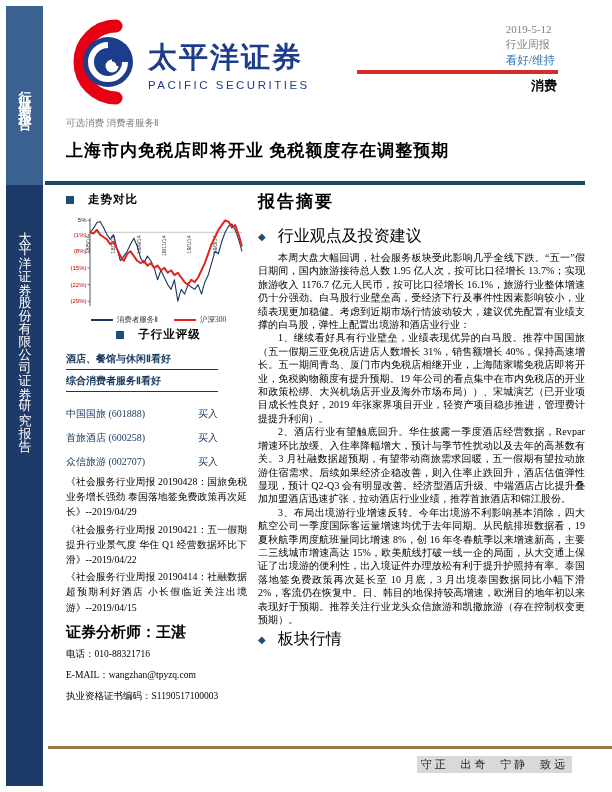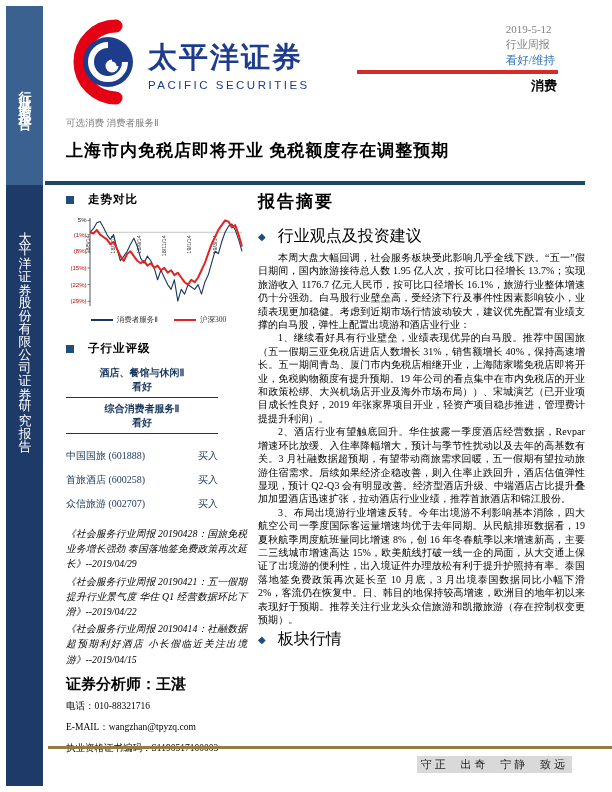--- a/index.html
+++ b/index.html
@@ -34,32 +34,32 @@
   .rating-underline { position:absolute; left:357px; top:70px; width:201px; height:4px; background:#D42B2B; }
   .meta-sector { position:absolute; top:77px; right:55px; font-size:13px; font-weight:bold; color:#000; }
   .category { position:absolute; left:66px; top:117px; font-size:9.5px; color:#7F7F7F; }
   .page-title { position:absolute; left:66px; top:139px; width:510px; font-size:17px; font-weight:bold; letter-spacing:1px; }
   .title-divider { position:absolute; left:45px; top:181px; width:540px; height:4px; background:#1C4966; }
   
   .left-col { position:absolute; left:66px; top:192px; width:185px; }
   .sec-head { display:flex; align-items:center; margin-bottom:6px; }
   .sq-bullet { width:8px; height:8px; background:#1F4E79; margin-right:14px; flex:0 0 auto; }
   .sec-head-label { font-size:11.5px; font-weight:bold; letter-spacing:1px; }
-  .chart-wrap { margin:4px 0 16px 0; }
+  .chart-wrap { margin:4px 0 2px 0; }
   .chart-legend { display:flex; justify-content:center; gap:16px; font-size:7.5px; color:#333; margin-top:-2px; }
   .chart-legend .item { display:flex; align-items:center; gap:4px; }
   .legend-line { display:inline-block; width:22px; height:2px; }
   .rating-table { width:152px; margin-bottom:10px; }
-  .rating-row { display:flex; justify-content:center; align-items:center; padding:4px 0 3px 0; border-bottom:1.5px solid #17375E;flex-direction:column; }
+  .rating-row { display:flex; justify-content:flex-start; align-items:center; padding:4px 0 3px 0; border-bottom:1.5px solid #17375E; }
   .rating-row .nm, .rating-row .rt { font-size:10px; font-weight:bold; color:#17375E; }
-  .company-list { width:152px; margin-bottom:10px; }
+  .company-list { width:152px; }
   .company-row { display:flex; justify-content:space-between; align-items:center; padding:5px 0; }
   .company-row .nm, .company-row .rt { font-size:10px; color:#17375E; }
   .reports-title { font-size:10.5px; font-weight:bold; margin:4px 0 4px 0; }
-  .report-item { width:181px; font-size:9.8px; line-height:15.2px; text-align:justify; margin-bottom:2px;font-style:italic; }
+  .report-item { width:181px; font-size:9.8px; line-height:15.2px; text-align:justify; margin-bottom:2px; }
   .analyst-block { margin-top:8px; }
   .analyst-name { font-size:15px; font-weight:bold; margin-bottom:6px; }
   .analyst-line { font-size:9.5px; margin-bottom:8px; }
   
   .right-col { position:absolute; left:258px; top:190px; width:327px; }
   .summary-title { font-size:17px; font-weight:bold; letter-spacing:2px; margin-bottom:13px; }
   .diamond-head { display:flex; align-items:center; margin:3px 0 4px 0; }
   .dm-bullet { color:#1F4E79; font-size:10px; margin-right:12px; }
   .diamond-head .lbl { font-size:16px; font-weight:normal;text-align:center; }
   .summary-par { font-size:10px; line-height:13.4px; text-align:justify; text-indent:2em; letter-spacing:0.1px; }
@@ -146,21 +146,21 @@
           <span class="legend-line" style="background: rgb(23, 55, 94);"></span>
           <span>消费者服务Ⅱ</span>
         </span>
         <span class="item">
           <span class="legend-line" style="background: rgb(224, 36, 36);"></span>
           <span>沪深300</span>
         </span>
       </div>
     </div>
 
-    <div class="sec-head" style="">
+    <div class="sec-head" style="justify-content:center;">
       <span class="sq-bullet"></span>
       <span class="sec-head-label">子行业评级</span>
     </div>
     <div class="rating-table">
       <div class="rating-row">
         <span class="nm">酒店、餐馆与休闲Ⅱ</span>
         <span class="rt">看好</span>
       </div>
       <div class="rating-row">
         <span class="nm">综合消费者服务Ⅱ</span>

